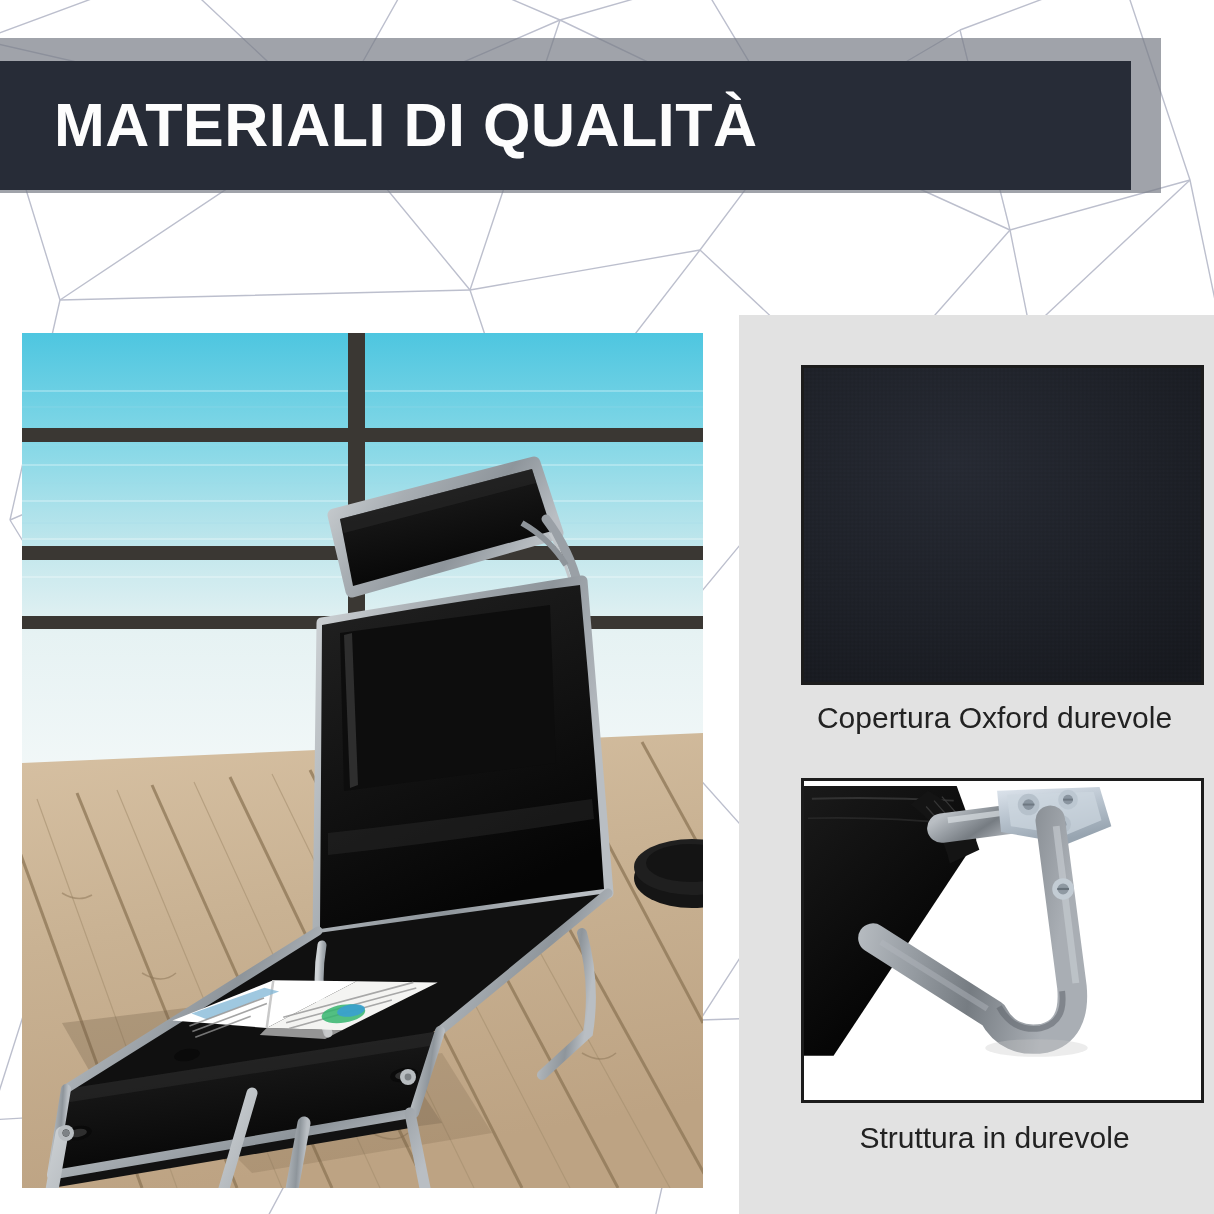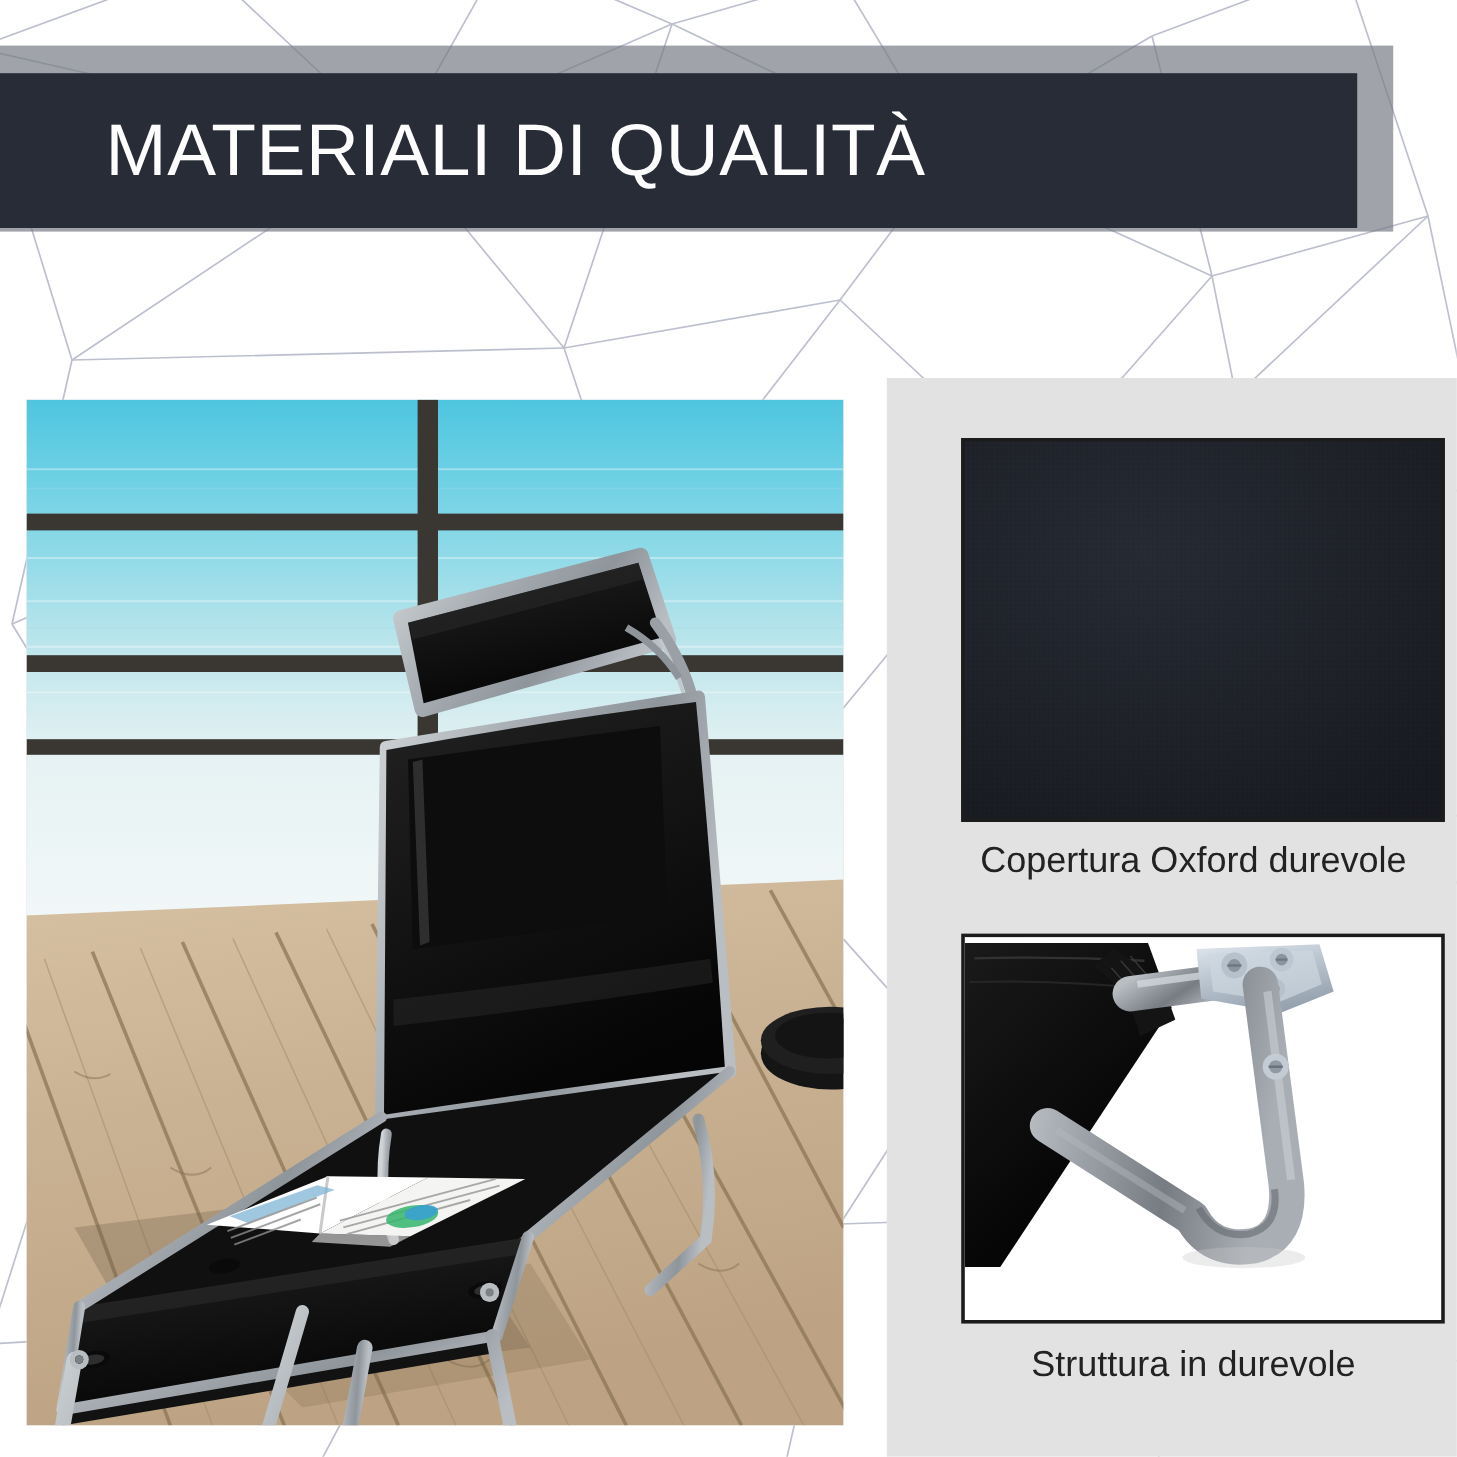--- a/index.html
+++ b/index.html
@@ -22,23 +22,23 @@
     background:rgba(120,124,134,0.70);
   }
   .banner-main {
     position:absolute; left:0; top:61px; width:1131px; height:129px;
     background:#272c37;
     display:flex; align-items:center;
   }
   .banner-title {
     color:#fdfdfd;
     font-size:61px;
-    font-weight:normal;
+    font-weight:bold;
     letter-spacing:0.5px;
-    padding-left:88px;
+    padding-left:54px;
     line-height:1;
     white-space:nowrap;
   }
   .subtitle {
     position:absolute; left:66px; top:209px;
     font-size:32px; color:#2b2b2b; font-weight:normal;
     letter-spacing:0.2px; white-space:nowrap;
   }
 
   

